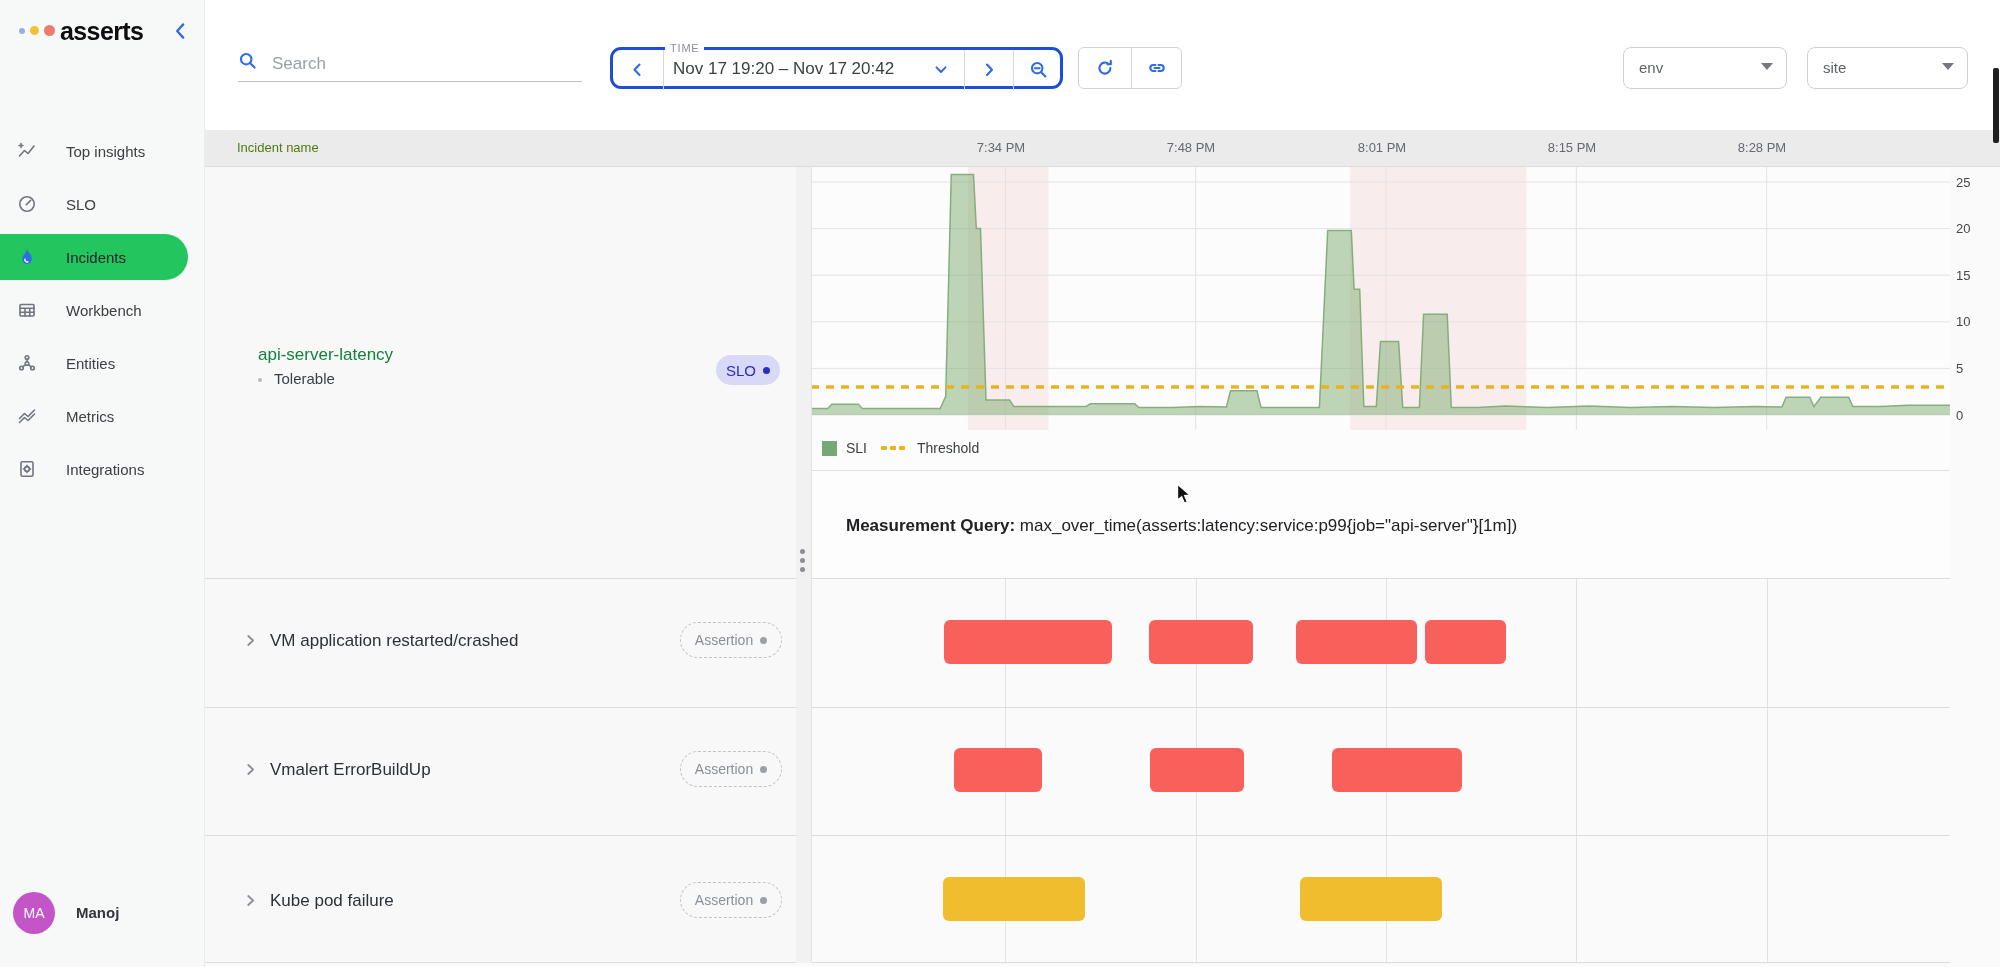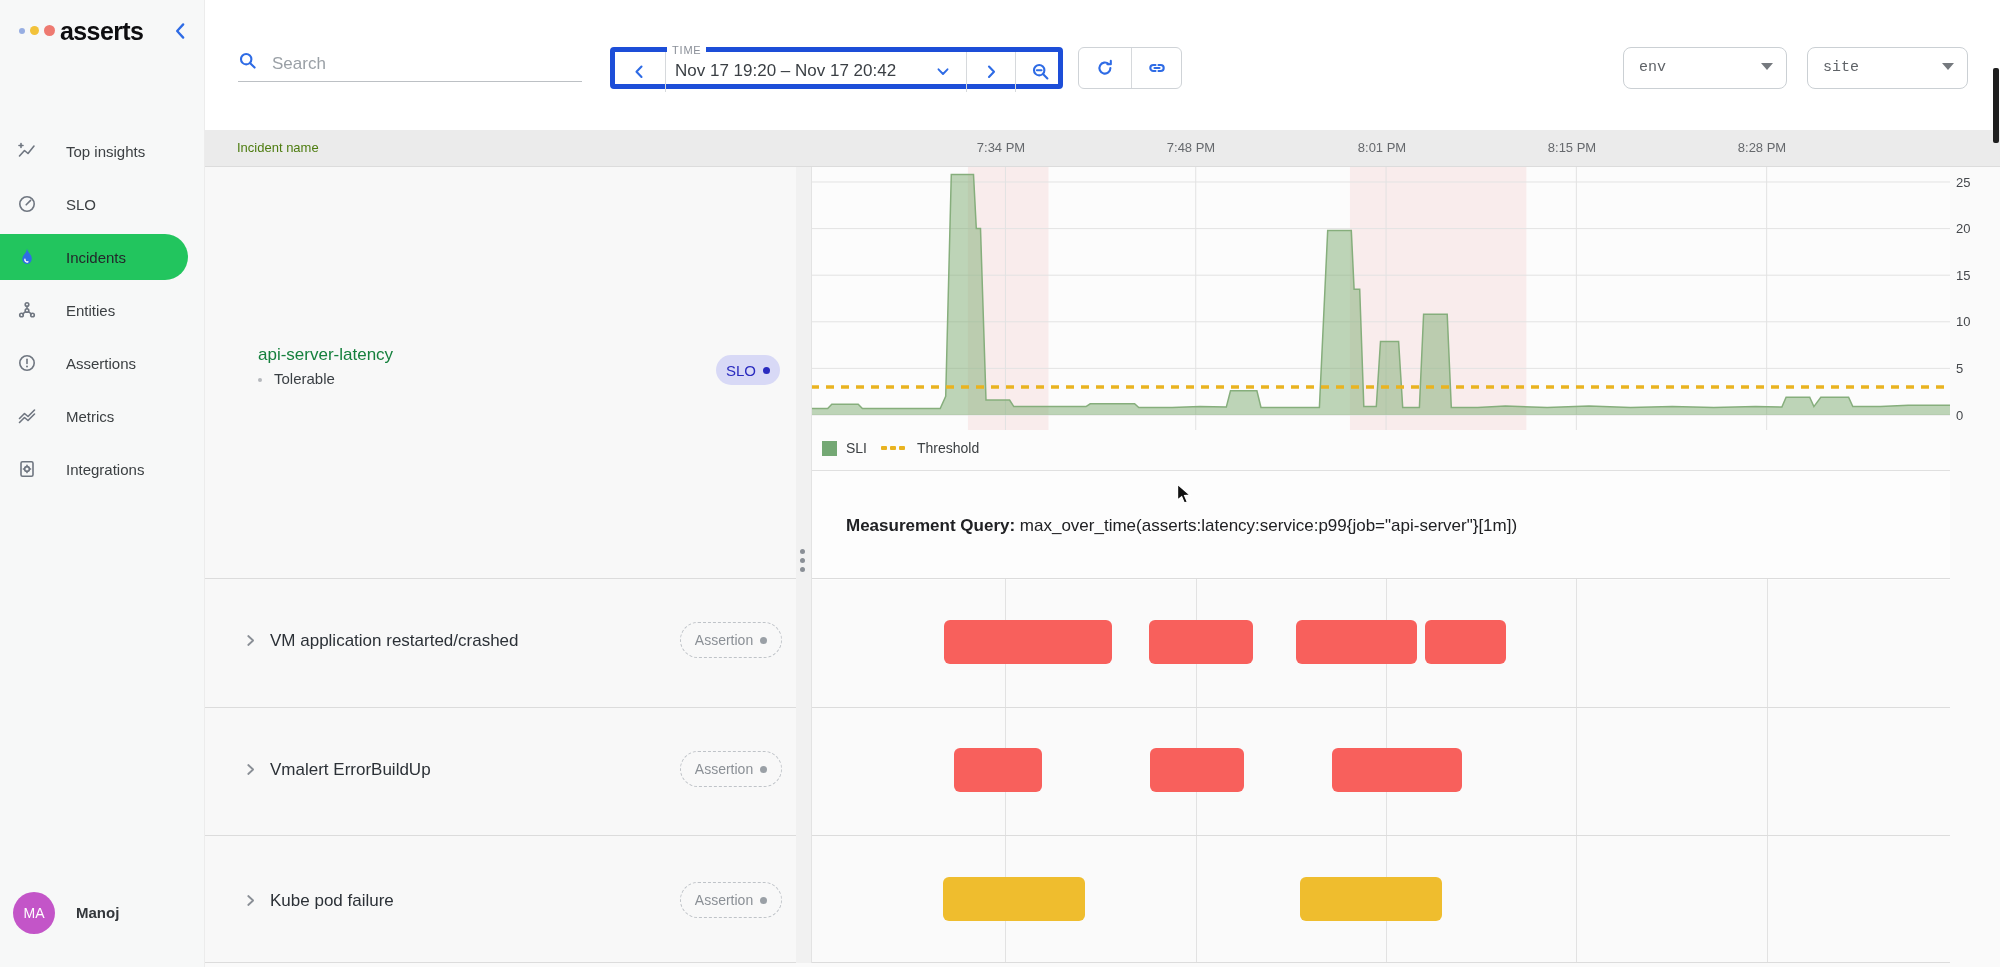--- a/index.html
+++ b/index.html
@@ -25,28 +25,28 @@
   .stroke-g{stroke:#6f7680;stroke-width:1.6;fill:none;stroke-linecap:round;stroke-linejoin:round;}
   .stroke-b{stroke:#2e6be5;stroke-width:2.1;fill:none;stroke-linecap:round;stroke-linejoin:round;}
   
   .topbar{position:absolute;left:205px;top:0;width:1795px;height:130px;background:#fff;}
   .search-wrap{position:absolute;left:33px;top:48px;width:350px;height:36px;}
   .search-icon{position:absolute;left:0;top:3px;width:20px;height:20px;}
   .search-input{position:absolute;left:32px;top:0;width:300px;height:30px;border:none;outline:none;background:transparent;
                 font-size:17px;color:#333;font-family:"Liberation Sans",sans-serif;}
   .search-input::placeholder{color:#9aa0a6;}
   .search-underline{position:absolute;left:0;top:33px;width:344px;height:1px;background:#bcc0c4;}
-  .timebox{position:absolute;left:405px;top:47px;width:453px;height:42px;border:5px solid #1d4ed8;border-radius:4px;box-sizing:border-box;background:#fff;}
+  .timebox{position:absolute;left:405px;top:47px;width:453px;height:42px;border:3px solid #1d4ed8;border-radius:11px;box-sizing:border-box;background:#fff;}
   .timebox-label{position:absolute;left:52px;top:-8px;background:#fff;padding:0 5px;font-size:11px;color:#8a8f98;letter-spacing:0.8px;}
   .tb-btn{position:absolute;top:0;height:40px;display:flex;align-items:center;justify-content:center;cursor:pointer;}
   .tb-sep{position:absolute;top:0;width:1px;height:40px;background:#d6d9dc;}
   .time-range{position:absolute;left:60px;top:9px;width:255px;font-size:17px;color:#3a3f44;cursor:pointer;white-space:nowrap;}
   .toolbox{position:absolute;left:873px;top:47px;width:104px;height:42px;border:1px solid #cfd3d7;border-radius:6px;box-sizing:border-box;background:#fff;}
   .selectbox{position:absolute;top:47px;height:42px;border:1px solid #cbd0d4;border-radius:8px;box-sizing:border-box;background:#fff;cursor:pointer;}
-  .selectbox .sel-text{position:absolute;left:15px;top:11px;font-size:15px;color:#5f6368;font-family:Liberation Mono, monospace;}
+  .selectbox .sel-text{position:absolute;left:15px;top:11px;font-size:15px;color:#5f6368;}
   .selectbox .sel-caret{position:absolute;right:13px;top:15px;width:0;height:0;border-left:6px solid transparent;border-right:6px solid transparent;border-top:7px solid #75797e;}
   
   .grid-header{position:absolute;left:205px;top:130px;width:1795px;height:37px;background:#ebebeb;border-bottom:1px solid #dcdcdc;box-sizing:border-box;}
   .gh-name{position:absolute;left:32px;top:10px;font-size:13px;color:#4d7c0f;}
   .tick-label{position:absolute;top:10px;transform:translateX(-50%);font-size:13px;color:#66696d;white-space:nowrap;}
   .content{position:absolute;left:205px;top:167px;width:1795px;height:800px;background:#fafafa;}
   .name-col{position:absolute;left:0;top:0;width:591px;height:796px;background:#f8f8f8;}
   .col-resizer{position:absolute;left:591px;top:0;width:16px;height:796px;background:#f1f1f1;border-right:1px solid #e3e3e3;box-sizing:border-box;cursor:col-resize;z-index:5;}
   .drag-dots{position:absolute;left:4px;top:378px;}
   .drag-dots i{display:block;width:5px;height:5px;border-radius:50%;background:#8a8f96;margin:4px 0;}
@@ -123,38 +123,37 @@
           <svg class="ic" width="20" height="20" viewBox="0 0 20 20">
               <path fill="#2f6ce6" d="M10 1.8 C10.5 5 13.2 6.6 14.3 9.2 C15.8 12.8 13.6 17 10 17 C6.4 17 4.3 13.2 5.8 9.7 C6.7 7.6 9.5 6 10 1.8 Z"></path>
               <path d="M7.9 12.3 c-.2 2 1.5 3.1 3 2.5" stroke="#ffffff" stroke-width="1.4" fill="none" stroke-linecap="round"></path>
             </svg>
         </span>
         <span class="nlabel">Incidents</span>
       </div>
       <div class="nav-item">
         <span class="nicon">
           <svg class="ic" width="20" height="20" viewBox="0 0 20 20">
+              <rect class="stroke-g" x="3" y="4.5" width="14" height="11.5" rx="1"></rect>
+              <path class="stroke-g" d="M3 8.3 h14 M8 8.3 V16 M12.7 8.3 V16 M3 12.2 h14"></path>
+            </svg>
+        </span>
+        <span class="nlabel">Workbench</span>
+      </div>
+      <div class="nav-item">
+        <span class="nicon">
+          <svg class="ic" width="20" height="20" viewBox="0 0 20 20">
               <circle class="stroke-g" cx="10" cy="4.5" r="1.8"></circle>
               <circle class="stroke-g" cx="4.5" cy="15" r="1.8"></circle>
               <circle class="stroke-g" cx="15.5" cy="15" r="1.8"></circle>
               <circle class="stroke-g" cx="10" cy="10.5" r="1.8"></circle>
               <path class="stroke-g" d="M10 6.3 V8.7 M8.6 11.7 L5.7 13.8 M11.4 11.7 L14.3 13.8"></path>
             </svg>
         </span>
         <span class="nlabel">Entities</span>
-      </div>
-      <div class="nav-item">
-        <span class="nicon">
-          <svg class="ic" width="20" height="20" viewBox="0 0 20 20">
-              <circle class="stroke-g" cx="10" cy="10" r="7.2"></circle>
-              <path class="stroke-g" d="M10 6.2 v4.2"></path>
-              <circle cx="10" cy="13.6" r="1" fill="#6f7680"></circle>
-            </svg>
-        </span>
-        <span class="nlabel">Assertions</span>
       </div>
       <div class="nav-item">
         <span class="nicon">
           <svg class="ic" width="20" height="20" viewBox="0 0 20 20">
               <path class="stroke-g" d="M2.5 12.5 l5-5 3.5 3 6.5-6.5"></path>
               <path class="stroke-g" d="M2.5 16.5 l5-5 3.5 3 6.5-6.5"></path>
             </svg>
         </span>
         <span class="nlabel">Metrics</span>
       </div>

